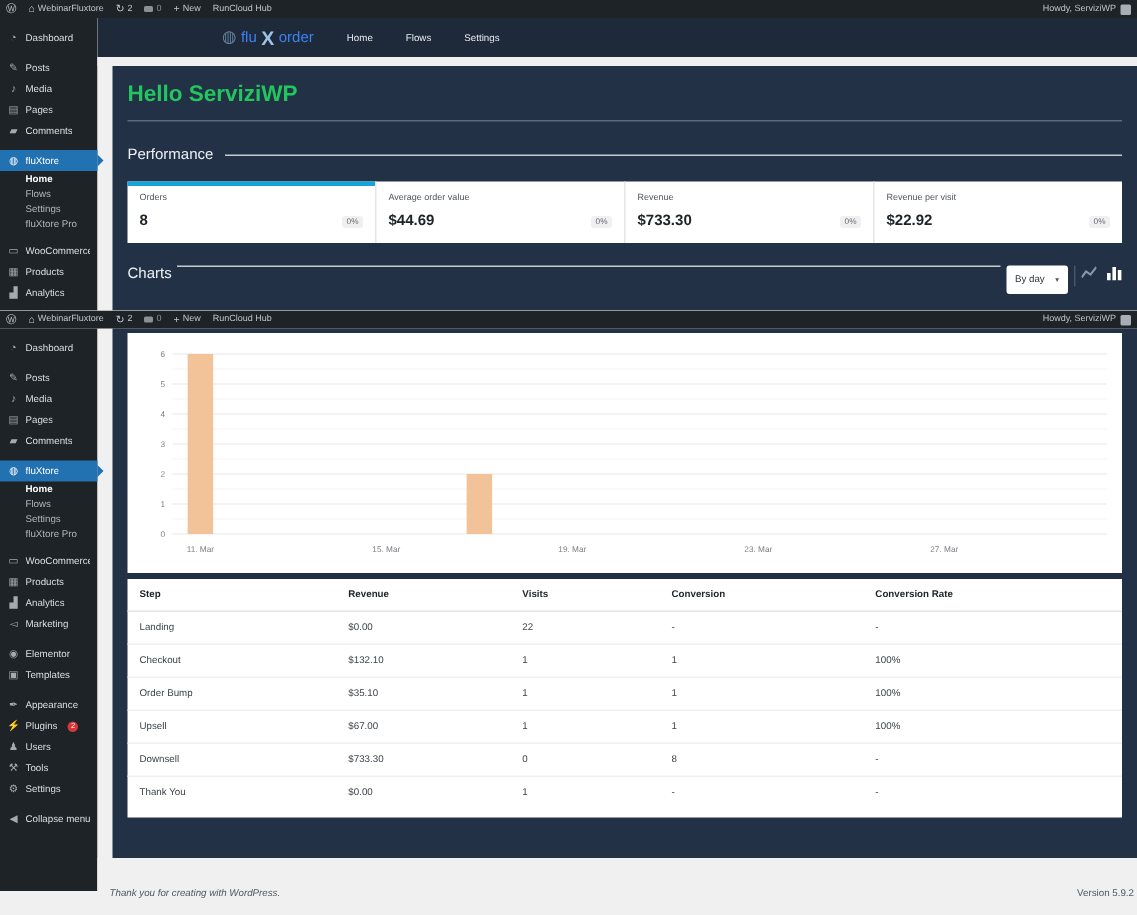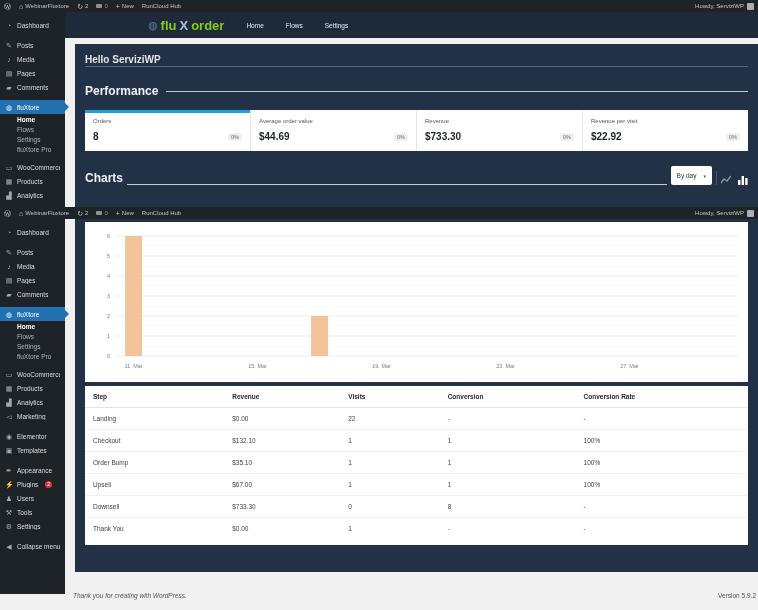--- a/index.html
+++ b/index.html
@@ -39,43 +39,43 @@
   .badge{background:#d63638;color:#fff;border-radius:4px;font-size:5px;padding:0 2px;
          margin-left:3px;line-height:7px;height:7px;display:inline-block;}
 
   
   .content-col{flex:1;display:flex;flex-direction:column;min-width:0;background:#f0f0f1;}
 
   
   .topnav{height:26px;background:#1e2a39;display:flex;align-items:center;padding-left:83px;flex:none;}
   .brand{display:flex;align-items:center;gap:3px;cursor:pointer;}
   .brand .logo-circle{color:#62809e;font-size:11px;line-height:1;}
-  .brand .w1,.brand .w3{font-size:13px;font-weight:bold;color:#84cc16;}
+  .brand .w1,.brand .w3{font-size:10px;font-weight:normal;color:#3b82f6;}
   .brand .w2{font-size:13px;font-weight:bold;color:#9cc4e4;}
   .navlink{color:#e8eaed;font-size:6.5px;margin-left:22px;cursor:pointer;}
 
   .strip{height:6px;background:#f0f0f1;flex:none;}
 
   .panel{background:#223145;margin-left:10px;flex:1;}
-  .ptitle{color:#e5e5e5;font-size:10px;font-weight:bold;padding:10px 10px 0;}
+  .ptitle{color:#22c55e;font-size:15px;font-weight:bold;padding:10px 10px 8px;}
   .title-hr{border-top:1px solid #5c6b7d;margin:1px 10px 0;}
   .sec-row{display:flex;align-items:center;gap:8px;margin:17px 10px 0;}
-  .sec-label{color:#eef1f5;font-size:12px;font-weight:bold;flex:none;}
+  .sec-label{color:#eef1f5;font-size:10px;font-weight:normal;flex:none;}
   .sec-line{flex:1;height:1px;background:#c6cbd2;}
 
   .metrics{display:flex;background:#fff;margin:12px 10px 0;}
   .metric{flex:1;border-left:1px solid #e4e6e9;padding:8px 8px 9px;position:relative;cursor:pointer;}
   .metric:first-child{border-left:none;}
   .metric.active::before{content:"";position:absolute;top:0;left:0;right:0;height:3px;background:#17a2dc;}
   .m-label{font-size:6px;color:#50575e;}
   .m-valrow{display:flex;align-items:center;justify-content:space-between;margin-top:7px;}
   .m-value{font-size:10px;font-weight:bold;color:#1d2327;}
   .m-badge{font-size:5.5px;color:#646970;background:#f0f0f1;padding:1px 3px;border-radius:2px;}
 
-  .charts-row{margin:15px 10px 0;display:flex;align-items:flex-end;gap:4px;}
+  .charts-row{margin:15px 10px 0;display:flex;align-items:flex-start;gap:4px;}
   .range-select{background:#fff;border-radius:2px;font-size:6.5px;color:#2c3338;padding:6px 6px;
                 display:flex;align-items:center;gap:7px;flex:none;cursor:pointer;}
   .chev{font-size:5px;color:#50575e;}
   .vdiv{width:1px;height:14px;background:#46556a;flex:none;}
   .chart-toggle{display:flex;align-items:center;gap:7px;flex:none;}
   .chart-toggle svg{display:block;cursor:pointer;}
 
   
   .panel2{background:#223145;margin-left:10px;padding:3px 10px 0;height:353px;flex:none;}
   .chart-card{background:#fff;height:160px;}

